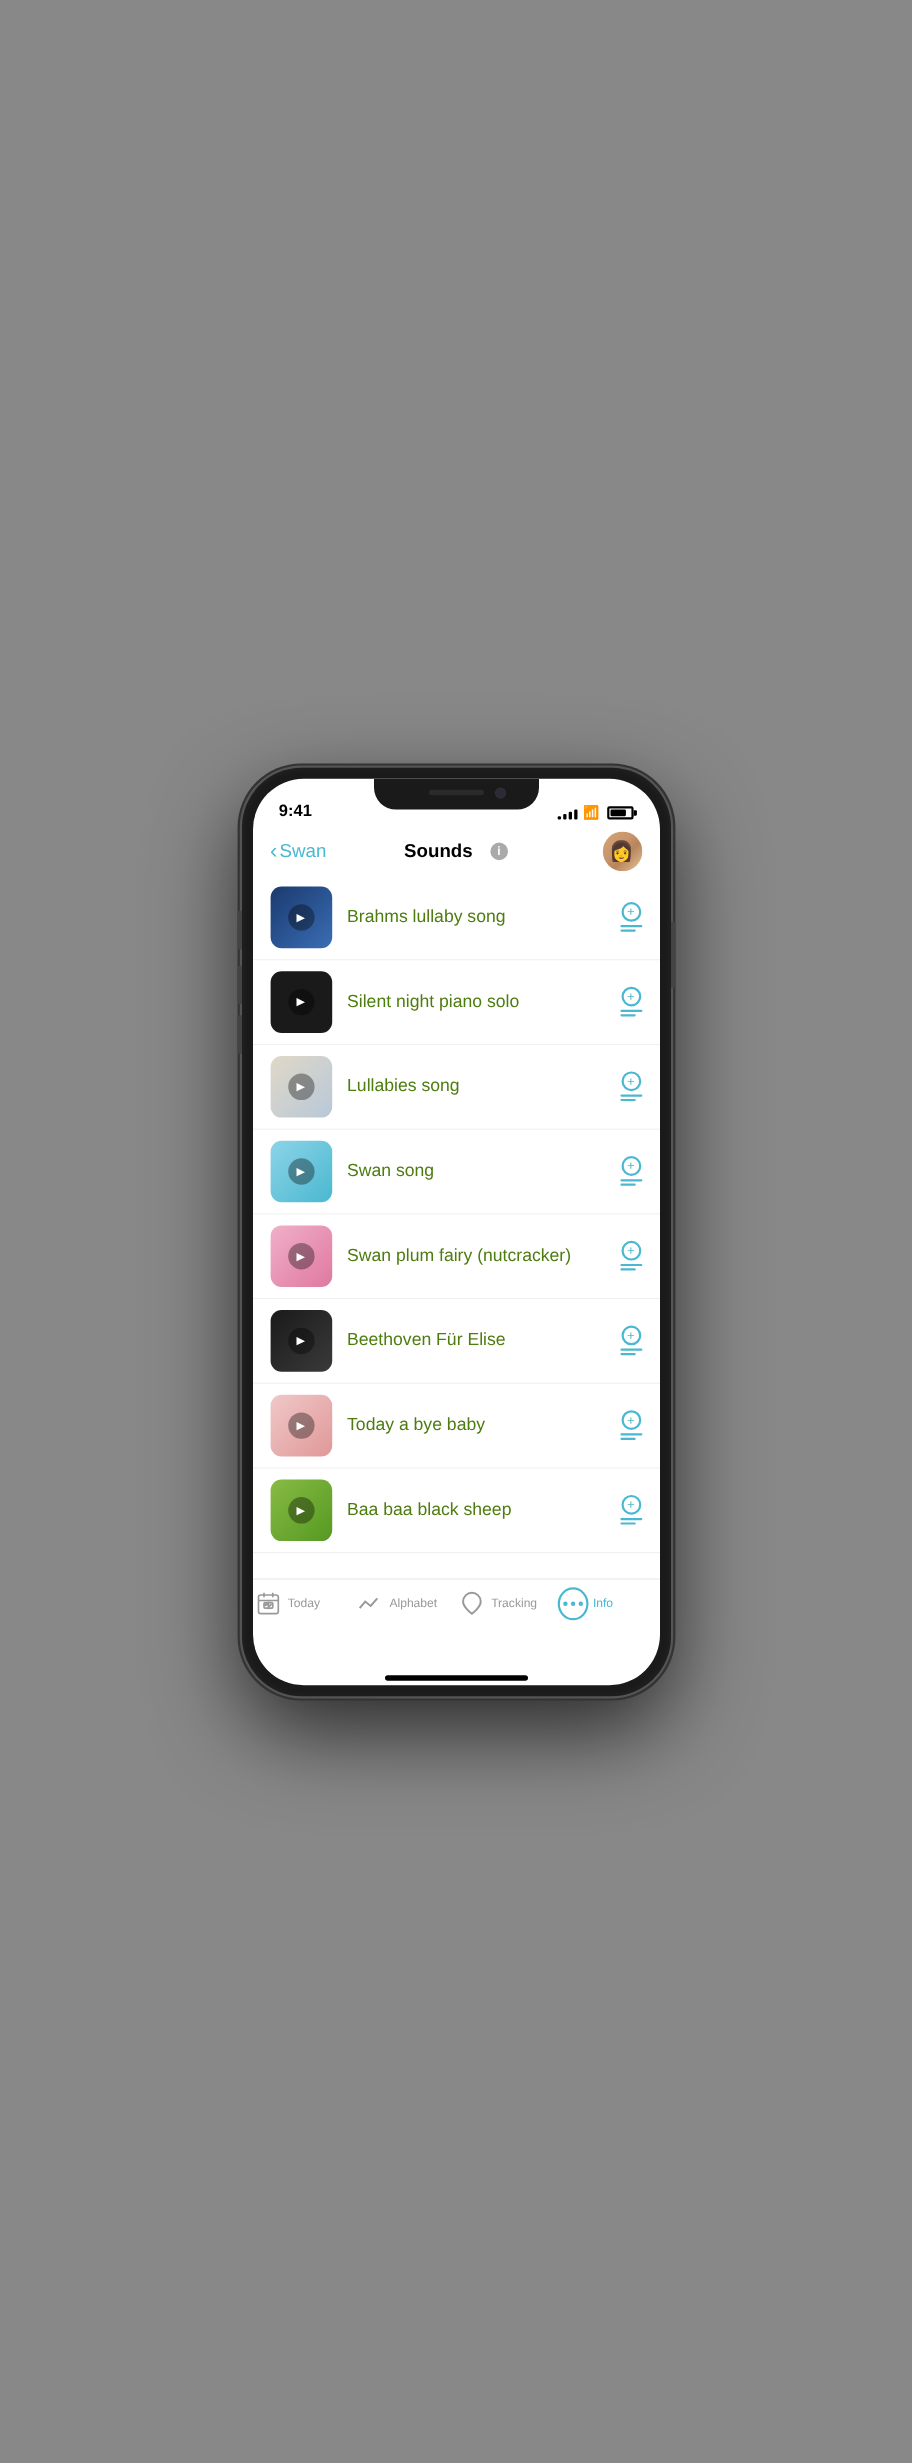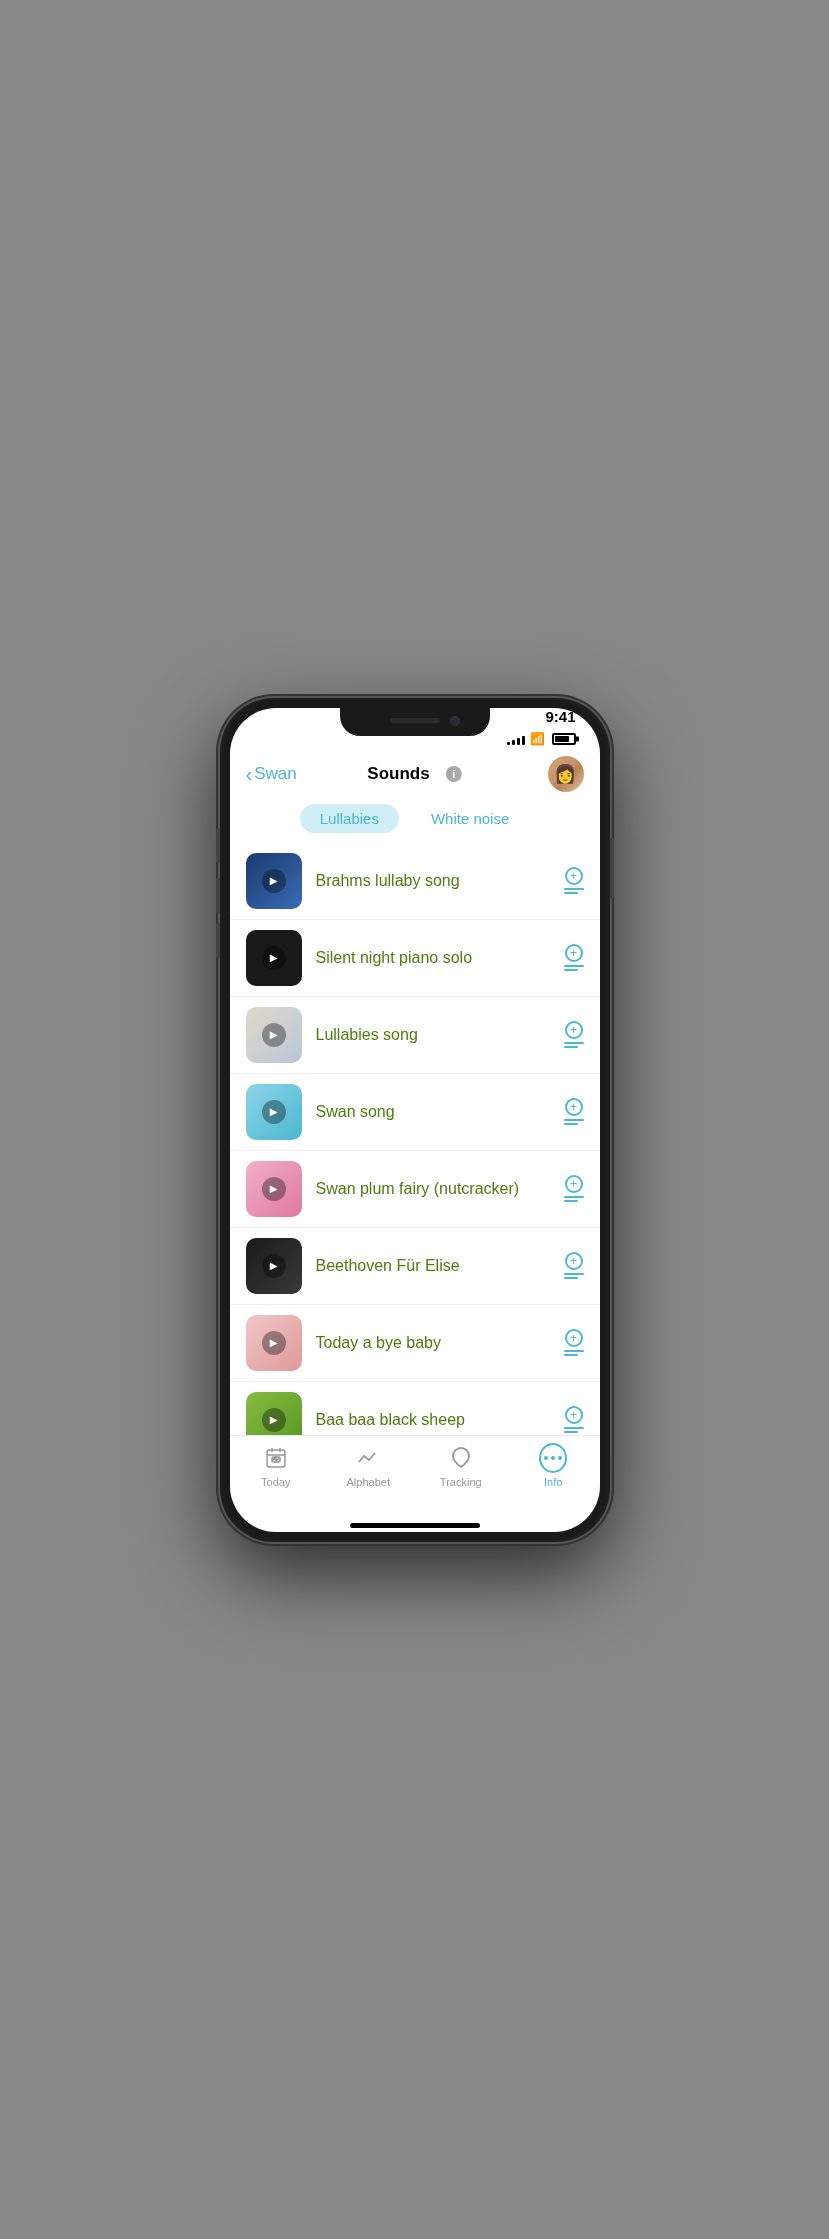--- a/index.html
+++ b/index.html
@@ -96,21 +96,20 @@
     
     .status-bar {
       height: 44px;
       display: flex;
       align-items: flex-end;
       padding: 0 24px 6px;
       justify-content: space-between;
       flex-shrink: 0;
       position: relative;
       z-index: 5;
-      flex-direction: column;
     }
     .status-time {
       font-size: 15px;
       font-weight: 600;
       color: #000;
     }
     .status-icons {
       display: flex;
       align-items: center;
       gap: 6px;
@@ -328,21 +327,21 @@
       height: 82px;
       border-top: 1px solid #e8e8e8;
       display: flex;
       align-items: flex-start;
       padding-top: 8px;
       flex-shrink: 0;
     }
     .tab-item {
       flex: 1;
       display: flex;
-      flex-direction: column;
+      flex-direction: row;
       align-items: center;
       gap: 4px;
       cursor: pointer;
     }
     .tab-icon {
       width: 28px;
       height: 28px;
       display: flex;
       align-items: center;
       justify-content: center;
@@ -417,28 +416,20 @@
         <span>Sounds</span>
         <div class="info-circle">
           <span>i</span>
         </div>
       </div>
       <div class="avatar">
         <div class="avatar-img">👩</div>
       </div>
     </div>
 
-    <div class="tabs-row">
-      <div class="tab-pill active">
-        <span>Lullabies</span>
-      </div>
-      <div class="tab-pill inactive">
-        <span>White noise</span>
-      </div>
-    </div>
 
     <div class="song-list">
     <div class="song-item">
           <div class="song-thumb" style="background: linear-gradient(135deg, rgb(26, 58, 110), rgb(58, 109, 181));">
             <div class="play-btn-overlay">▶</div>
           </div>
           <span class="song-name">Brahms lullaby song</span>
           <div class="add-list-icon">
       <div class="plus-circle">+</div>
       <div class="lines">

